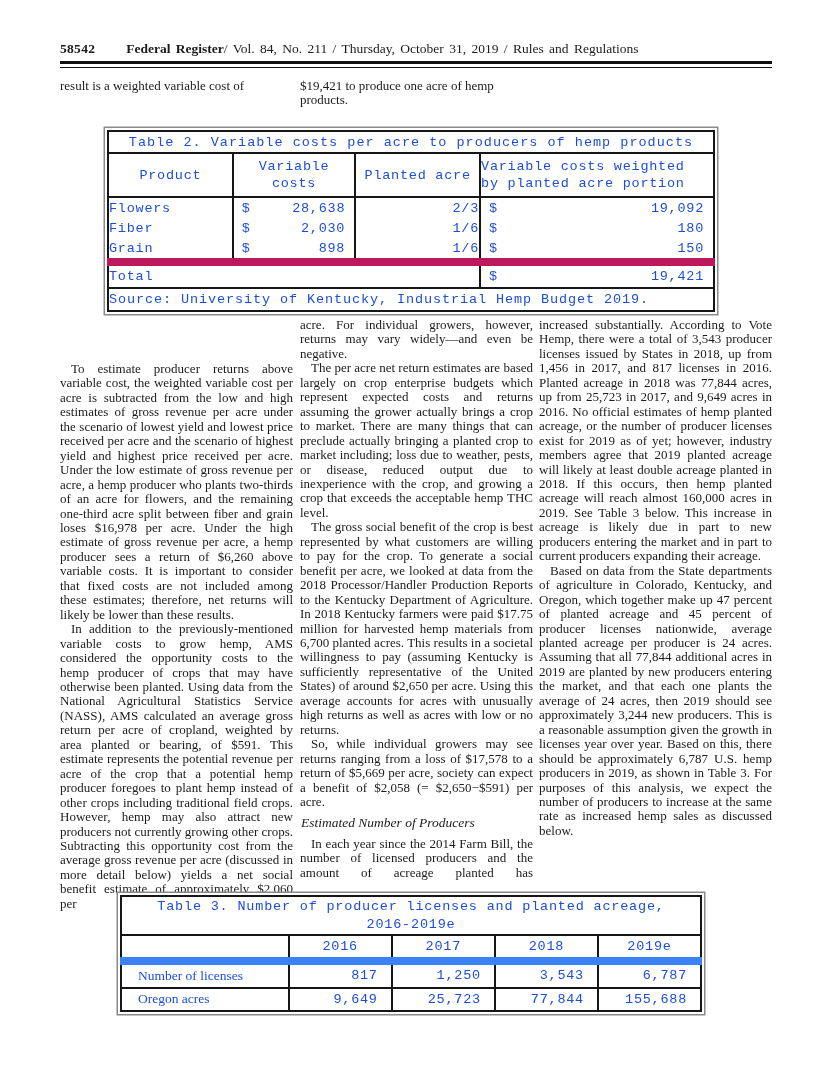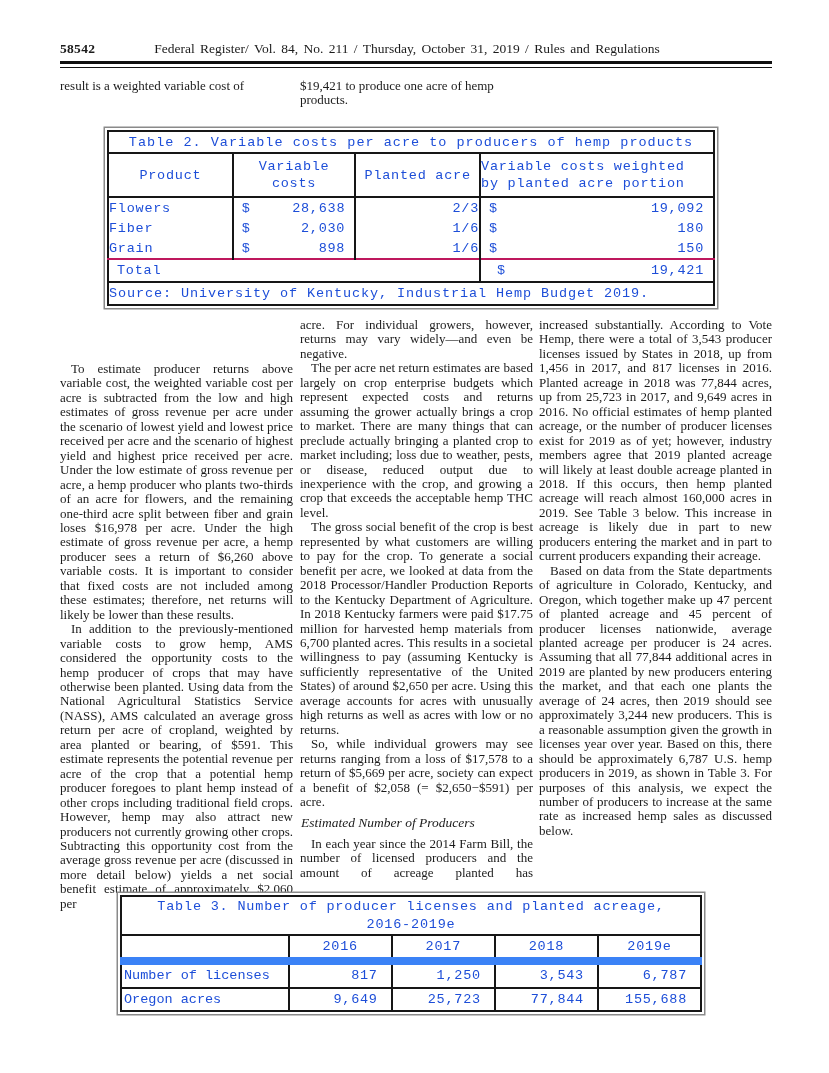--- a/index.html
+++ b/index.html
@@ -4,21 +4,21 @@
 <style>
   html,body{margin:0;padding:0;background:#ffffff;}
   body{width:829px;height:1073px;position:relative;overflow:hidden;
        font-family:"Liberation Serif","DejaVu Serif",serif;color:#1b1b1b;
        -webkit-font-smoothing:antialiased;}
 
   
   .fr-header{position:absolute;left:60px;top:41px;width:712px;font-size:13.5px;
              white-space:nowrap;word-spacing:2px;}
   .fr-header .pagenum{font-weight:bold;margin-right:31px;letter-spacing:.3px;}
-  .fr-header .pub{font-weight:normal;margin-left:28px;}
+  .fr-header .pub{font-weight:bold;}
   .rule{position:absolute;left:60px;width:712px;background:#101010;}
   .rule-thick{top:61px;height:3px;}
   .rule-thin{top:66.5px;height:1.2px;}
 
   
   .intro-left{position:absolute;left:60px;top:79px;width:233px;font-size:13px;line-height:14.4px;}
   .intro-right{position:absolute;left:300px;top:79px;width:226px;font-size:13px;line-height:14.4px;}
 
   
   .ttable{border-collapse:collapse;table-layout:fixed;width:100%;
@@ -30,29 +30,29 @@
   .vb{border-left:2px solid #161616;}
   .c-center{text-align:center;}
   .blk{display:block;line-height:17.5px;}
   .pad-l{padding-left:6px;}
   .money{display:flex;justify-content:space-between;padding:0 9px 0 8px;}
   .num{text-align:right;padding-right:4px;}
 
   .t2-wrap{position:absolute;left:107px;top:130px;width:608px;}
   .t2 .t-head td{height:42px;border-bottom:2px solid #161616;}
   .t2 .t-data td{height:20px;}
-  .t2 .t-total td{height:21px;border-top:2px solid #be185d;border-bottom:2px solid #161616;padding-left:8px;}
+  .t2 .t-total td{height:21px;border-top:8px solid #be185d;border-bottom:2px solid #161616;}
   .t2 .t-source td{height:21px;letter-spacing:.9px;}
 
   .t3-wrap{position:absolute;left:120px;top:895px;width:582px;}
   .t3 .t-title td{height:37px;letter-spacing:.8px;}
   .t3 .t-head td{height:21px;border-bottom:8px solid #3b82f6;text-align:center;}
   .t3 .t-data td{height:21.5px;}
   .t3 .t-data + .t-data td{border-top:2px solid #161616;}
-  .t3 .rowlabel{letter-spacing:0;padding-left:2px;}
+  .t3 .rowlabel{letter-spacing:0;padding-left:16px;font-family:Liberation Serif, serif;}
   .t3 .val{text-align:right;padding-right:13px;}
 
   
   .bcol{position:absolute;top:318px;width:233px;font-size:13px;line-height:14.45px;
         text-align:justify;}
   .bcol p{margin:0;}
   .bcol p.ind{text-indent:11px;}
   .bcol p.runover{text-align-last:justify;}
   .col1{left:60px;margin-top:44px;}
   .col2{left:300px;}

